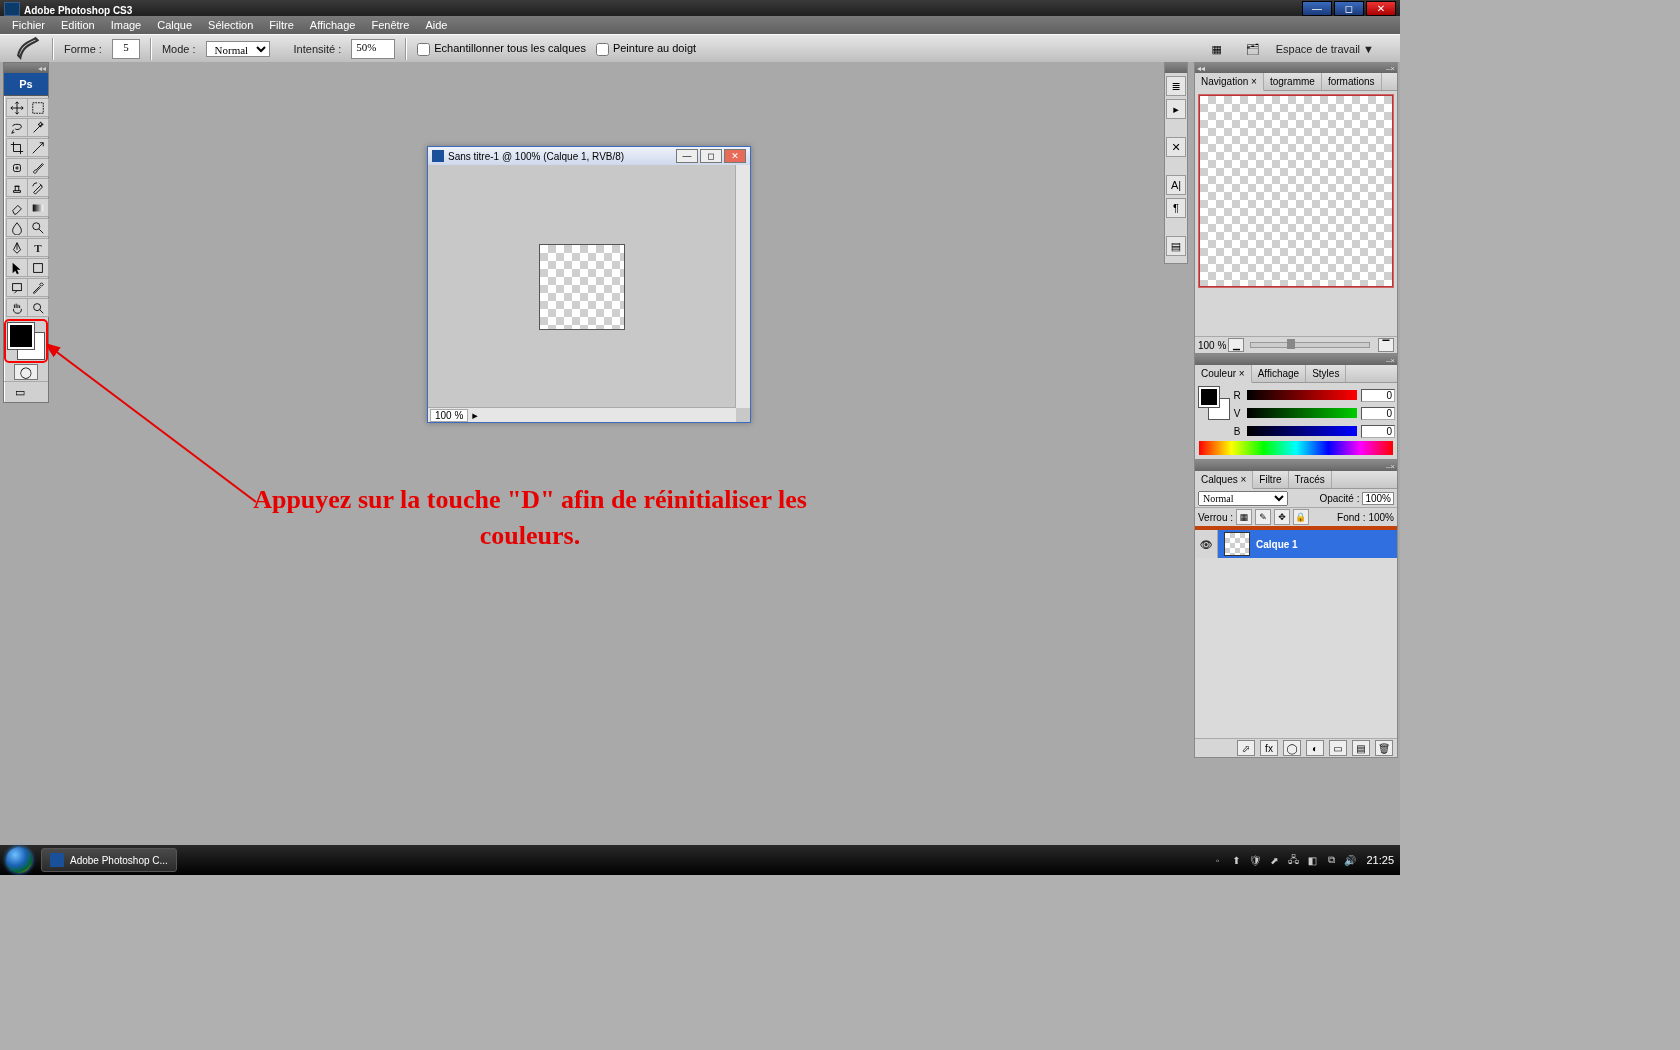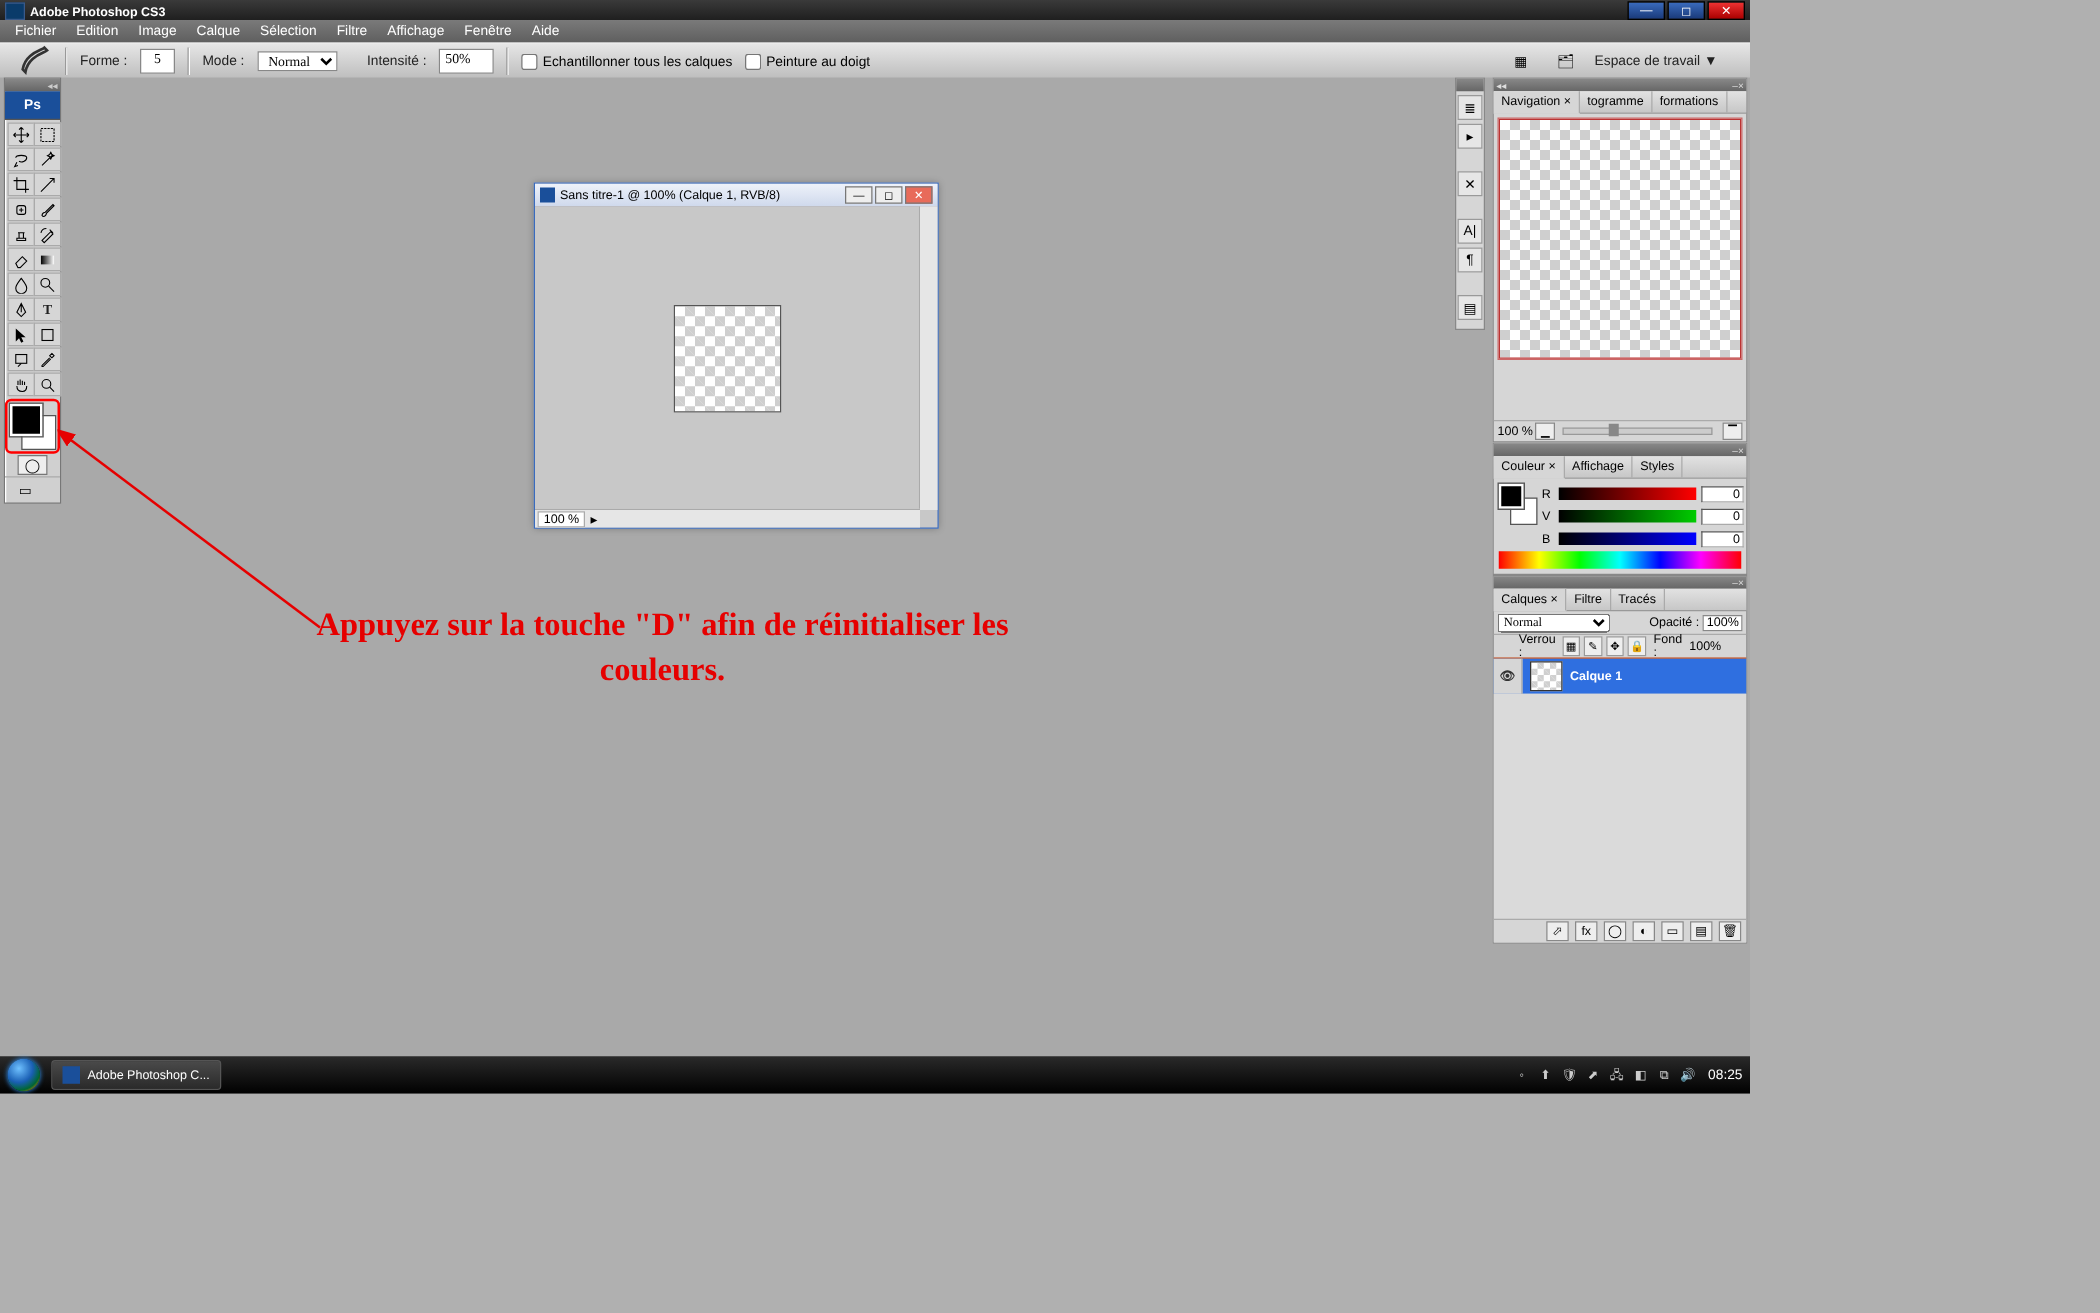--- a/index.html
+++ b/index.html
@@ -113,21 +113,21 @@
   .track.r{background:linear-gradient(to right,#000,#f00);}
   .track.g{background:linear-gradient(to right,#000,#0c0);}
   .track.b{background:linear-gradient(to right,#000,#00f);}
   .spectrum{clear:both;height:14px;margin:2px;background:linear-gradient(to right,red,yellow,lime,cyan,blue,magenta,red);}
 
   
   .lay-opts{display:flex;align-items:center;height:18px;font-size:10px;padding:0 3px;border-bottom:1px solid #aaa;}
   .lay-opts select{font:10px Tahoma;flex:0 0 90px;}
   .lay-opts .spf{flex:1;}
   .lay-opts .fld{border:1px solid #888;background:#fff;padding:0 2px;margin-left:3px;}
-  .lay-lock{display:flex;align-items:center;height:18px;font-size:10px;padding:0 20px;border-bottom:1px solid #c2410c;gap:3px;}
+  .lay-lock{display:flex;align-items:center;height:18px;font-size:10px;padding:0 3px;border-bottom:4px solid #c2410c;gap:3px;}
   .lay-lock .li{width:14px;height:14px;border:1px solid #999;background:#eee;display:flex;align-items:center;justify-content:center;font-size:9px;}
   .layer-row{display:flex;align-items:center;height:28px;background:#2f6fe0;color:#fff;font-size:10px;font-weight:bold;}
   .layer-row .eye{width:22px;height:28px;display:flex;align-items:center;justify-content:center;background:#d6d6d6;color:#333;border-right:1px solid #aaa;}
   .layer-row .thumb{width:24px;height:22px;background-image:linear-gradient(45deg,#cfcfcf 25%,transparent 25%,transparent 75%,#cfcfcf 75%),linear-gradient(45deg,#cfcfcf 25%,transparent 25%,transparent 75%,#cfcfcf 75%);background-color:#fff;background-size:10px 10px;background-position:0 0,5px 5px;border:1px solid #333;margin:0 6px;}
   .layers-fill{height:180px;background:#dadada;}
   .layer-foot{height:18px;background:#d6d6d6;border-top:1px solid #aaa;display:flex;justify-content:flex-end;align-items:center;gap:5px;padding:0 4px;}
   .layer-foot .fb{width:16px;height:14px;border:1px solid #888;background:#eee;display:flex;align-items:center;justify-content:center;font-size:10px;}
 
   
   .taskbar{position:absolute;left:0;right:0;bottom:0;height:30px;background:var(--taskbar-bg);display:flex;align-items:center;color:#fff;}
@@ -490,17 +490,17 @@
     </div>
     <div class="tray">
       <div class="ti">◦</div>
       <div class="ti">⬆</div>
       <div class="ti">🛡</div>
       <div class="ti">⬈</div>
       <div class="ti">🖧</div>
       <div class="ti">◧</div>
       <div class="ti">⧉</div>
       <div class="ti">🔊</div>
-      <span class="clock">08:25</span>
+      <span class="clock">21:25</span>
     </div>
   </div>
 
 </div>
 
 </body></html>

